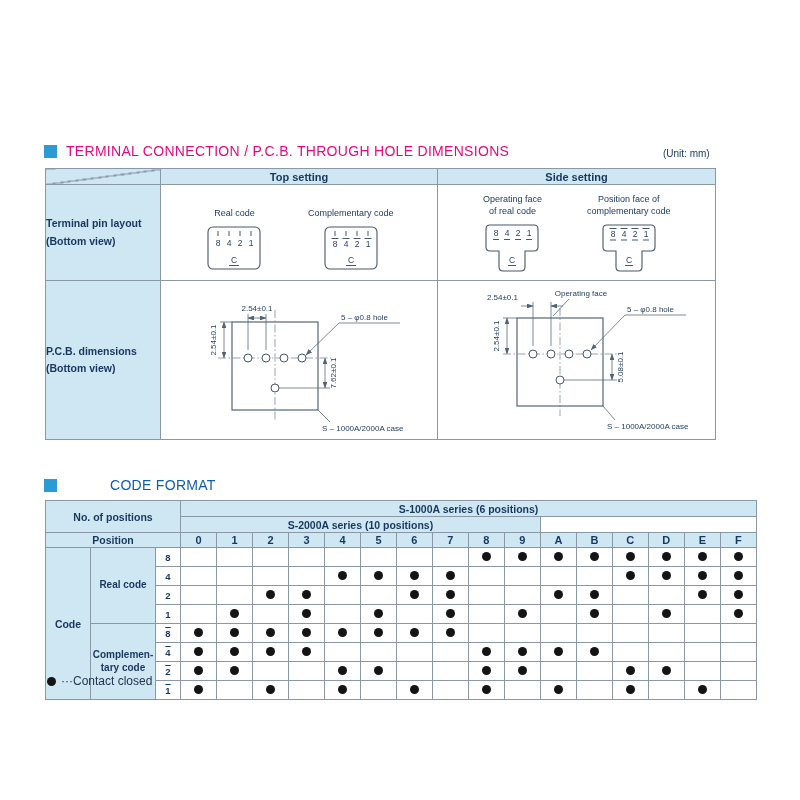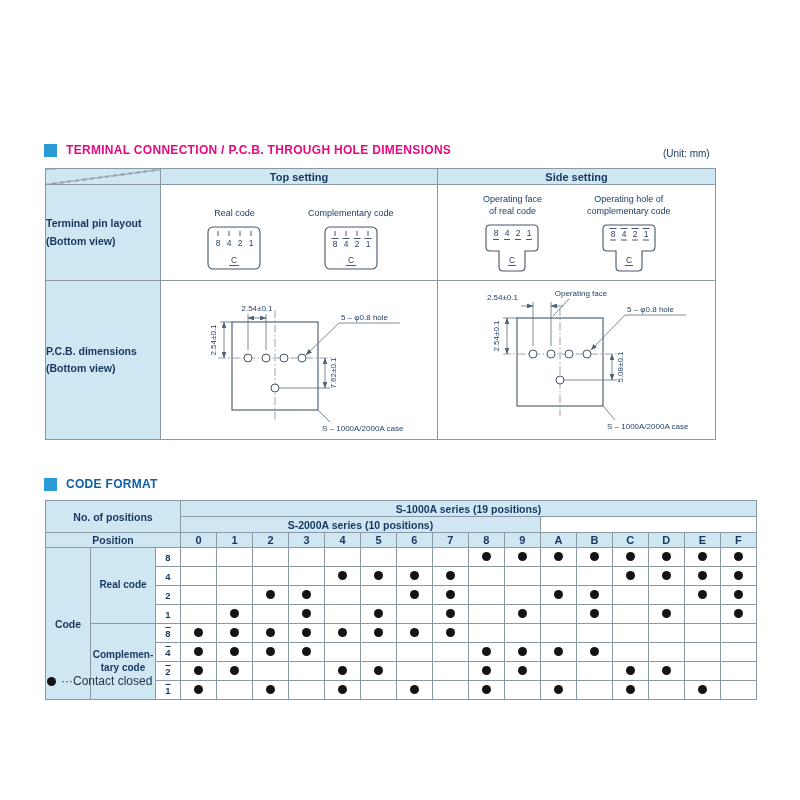--- a/index.html
+++ b/index.html
@@ -3,23 +3,23 @@
 <meta charset="utf-8">
 <style>
   * { margin:0; padding:0; box-sizing:border-box; }
   html,body { width:800px; height:800px; background:#fff; overflow:hidden;
     font-family:"Liberation Sans", sans-serif; }
   .page { position:absolute; inset:0; background:#fff; }
 
   
   .sec-title { position:absolute; left:44px; display:flex; align-items:center; gap:9px; }
   .sq { width:13px; height:13px; background:var(--c-bullet,#2a9bd5); flex:0 0 auto; }
-  .sec-title .txt { font-size:12px; font-weight:bold; letter-spacing:.3px; white-space:nowrap; }
+  .sec-title .txt { font-size:14px; font-weight:normal; letter-spacing:.3px; white-space:nowrap; }
   .t1txt { color:var(--c-title1,#e5097f); }
-  .t2txt { color:var(--c-title2,#0f5fa8); }
+  .t2txt { color:var(--c-title2,#0f5fa8);margin-left:44px; }
   .unit { position:absolute; left:663px; top:148px; font-size:10px; color:var(--c-navy,#17375e); }
 
   
   table { border-collapse:collapse; }
   .t1 { position:absolute; left:45px; top:168px; width:670px; table-layout:fixed; }
   .t1 td { border:1px solid var(--c-border,#8a98a6); }
   .t1 .hdr { background:var(--c-headerbg,#cfe6f3); color:var(--c-navy,#17375e);
     font-weight:bold; font-size:11px; text-align:center; height:16px; }
   .t1 .corner { background-color:var(--c-headerbg,#cfe6f3);
     background-image:linear-gradient(to bottom right,
@@ -172,21 +172,21 @@
                   <line x1="11" y1="18.5" x2="17" y2="18.5"></line>
                   <line x1="22" y1="18.5" x2="28" y2="18.5"></line>
                   <line x1="33" y1="18.5" x2="39" y2="18.5"></line>
                   <line x1="44" y1="18.5" x2="50" y2="18.5"></line>
                 </g>
                 <text class="pd" x="30" y="42">C</text>
                 <line class="tick" x1="26" y1="44.5" x2="34" y2="44.5"></line>
               </svg>
             </figure>
             <figure>
-              <div class="figlabel">Operating hole of
+              <div class="figlabel">Position face of
 complementary code</div>
               <svg width="60" height="54" viewBox="0 0 60 54">
                 <path class="case" d="M8,4 H52 Q56,4 56,8 V26 Q56,30 52,30 H43 V46 Q43,50 39,50 H21 Q17,50 17,46 V30 H8 Q4,30 4,26 V8 Q4,4 8,4 Z"></path>
                 <g class="pinticks">
                   <line x1="10.5" y1="7.5" x2="17.5" y2="7.5"></line>
                   <line x1="21.5" y1="7.5" x2="28.5" y2="7.5"></line>
                   <line x1="32.5" y1="7.5" x2="39.5" y2="7.5"></line>
                   <line x1="43.5" y1="7.5" x2="50.5" y2="7.5"></line>
                 </g>
                 <text class="pd" x="14" y="15.5">8</text>
@@ -304,21 +304,21 @@
         <col>
         <col>
         <col>
         <col>
         <col>
         <col>
     </colgroup>
     <tbody>
       <tr class="hr16">
         <td class="hdr nop" colspan="3" rowspan="2">No. of positions</td>
-        <td class="hdr" colspan="16">S-1000A series (19 positions)</td>
+        <td class="hdr" colspan="16">S-1000A series (6 positions)</td>
       </tr>
       <tr class="hr16">
         <td class="hdr" colspan="10">S-2000A series (10 positions)</td>
         <td class="blank" colspan="6"></td>
       </tr>
       <tr class="hr15" id="pos-row">
         <td class="hdr" colspan="3">Position</td>
       <td class="pos">0</td>
           <td class="pos">1</td>
           <td class="pos">2</td>

